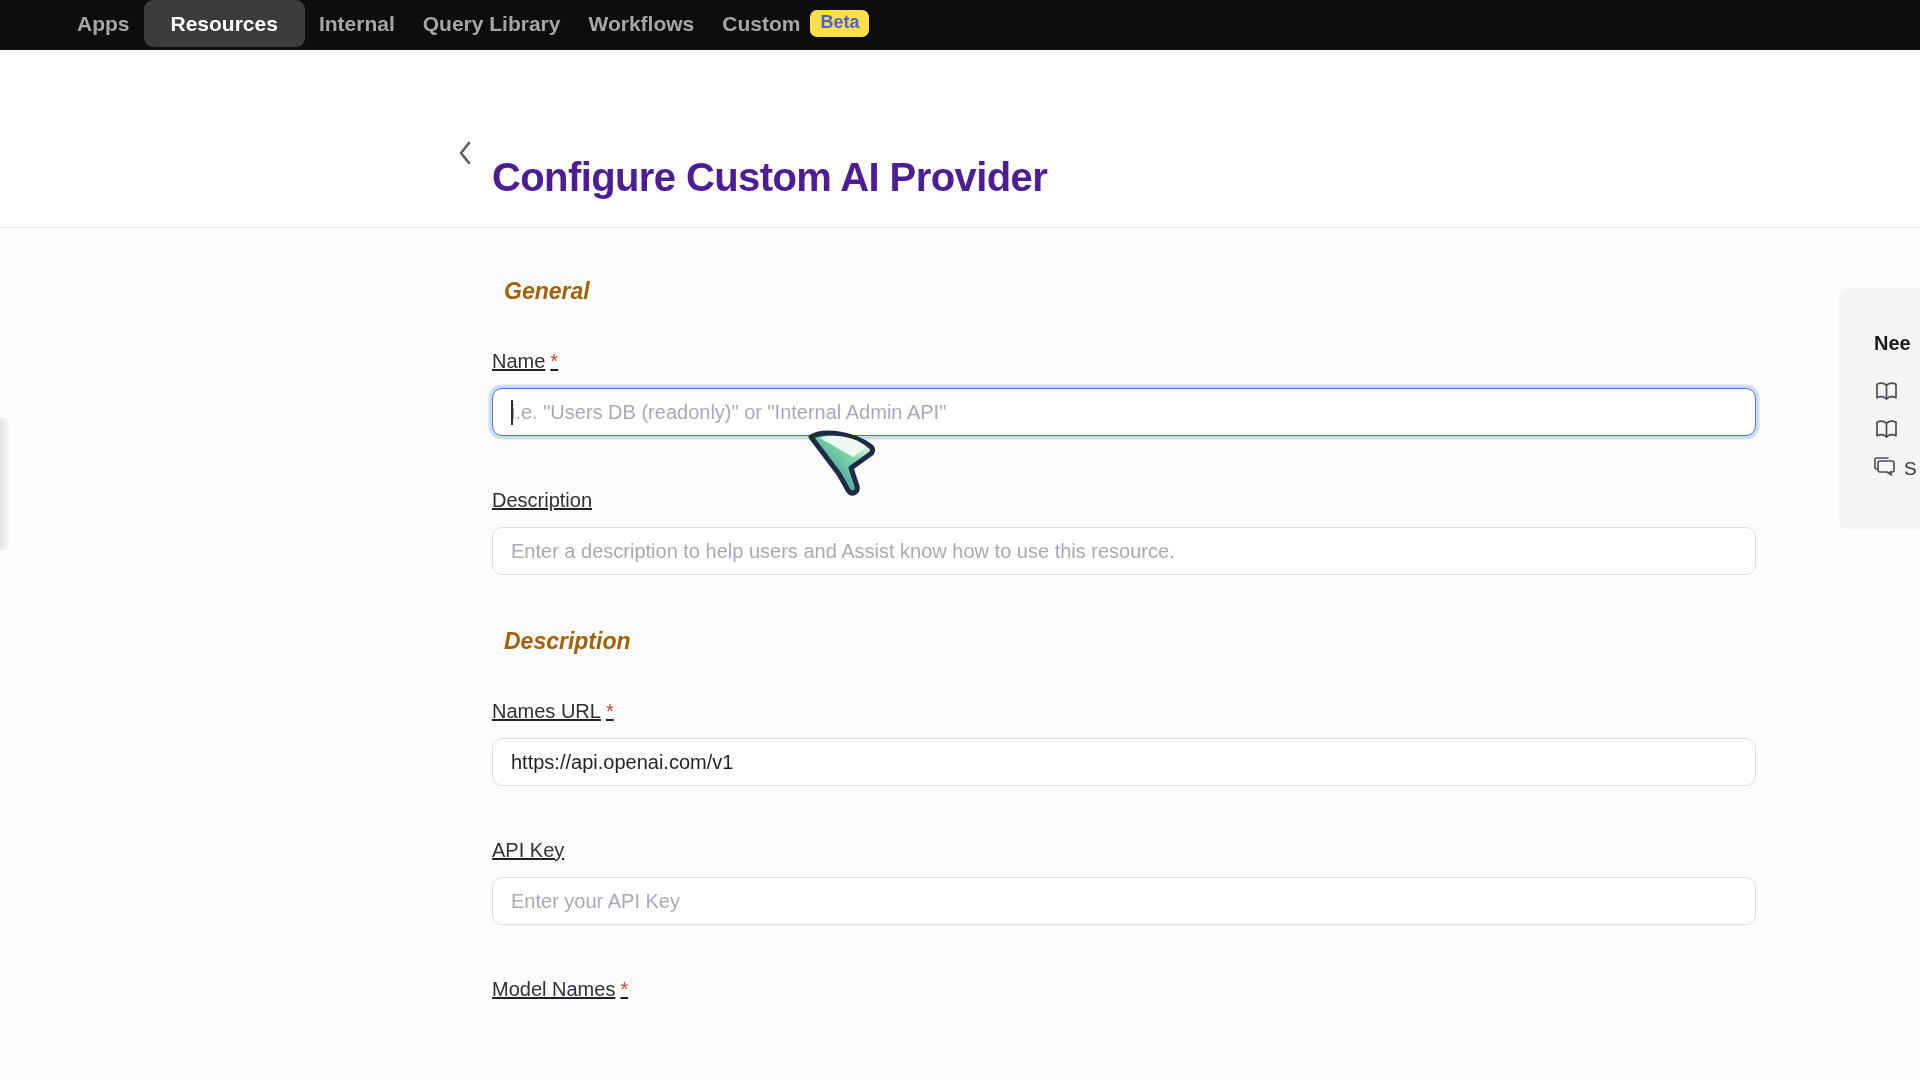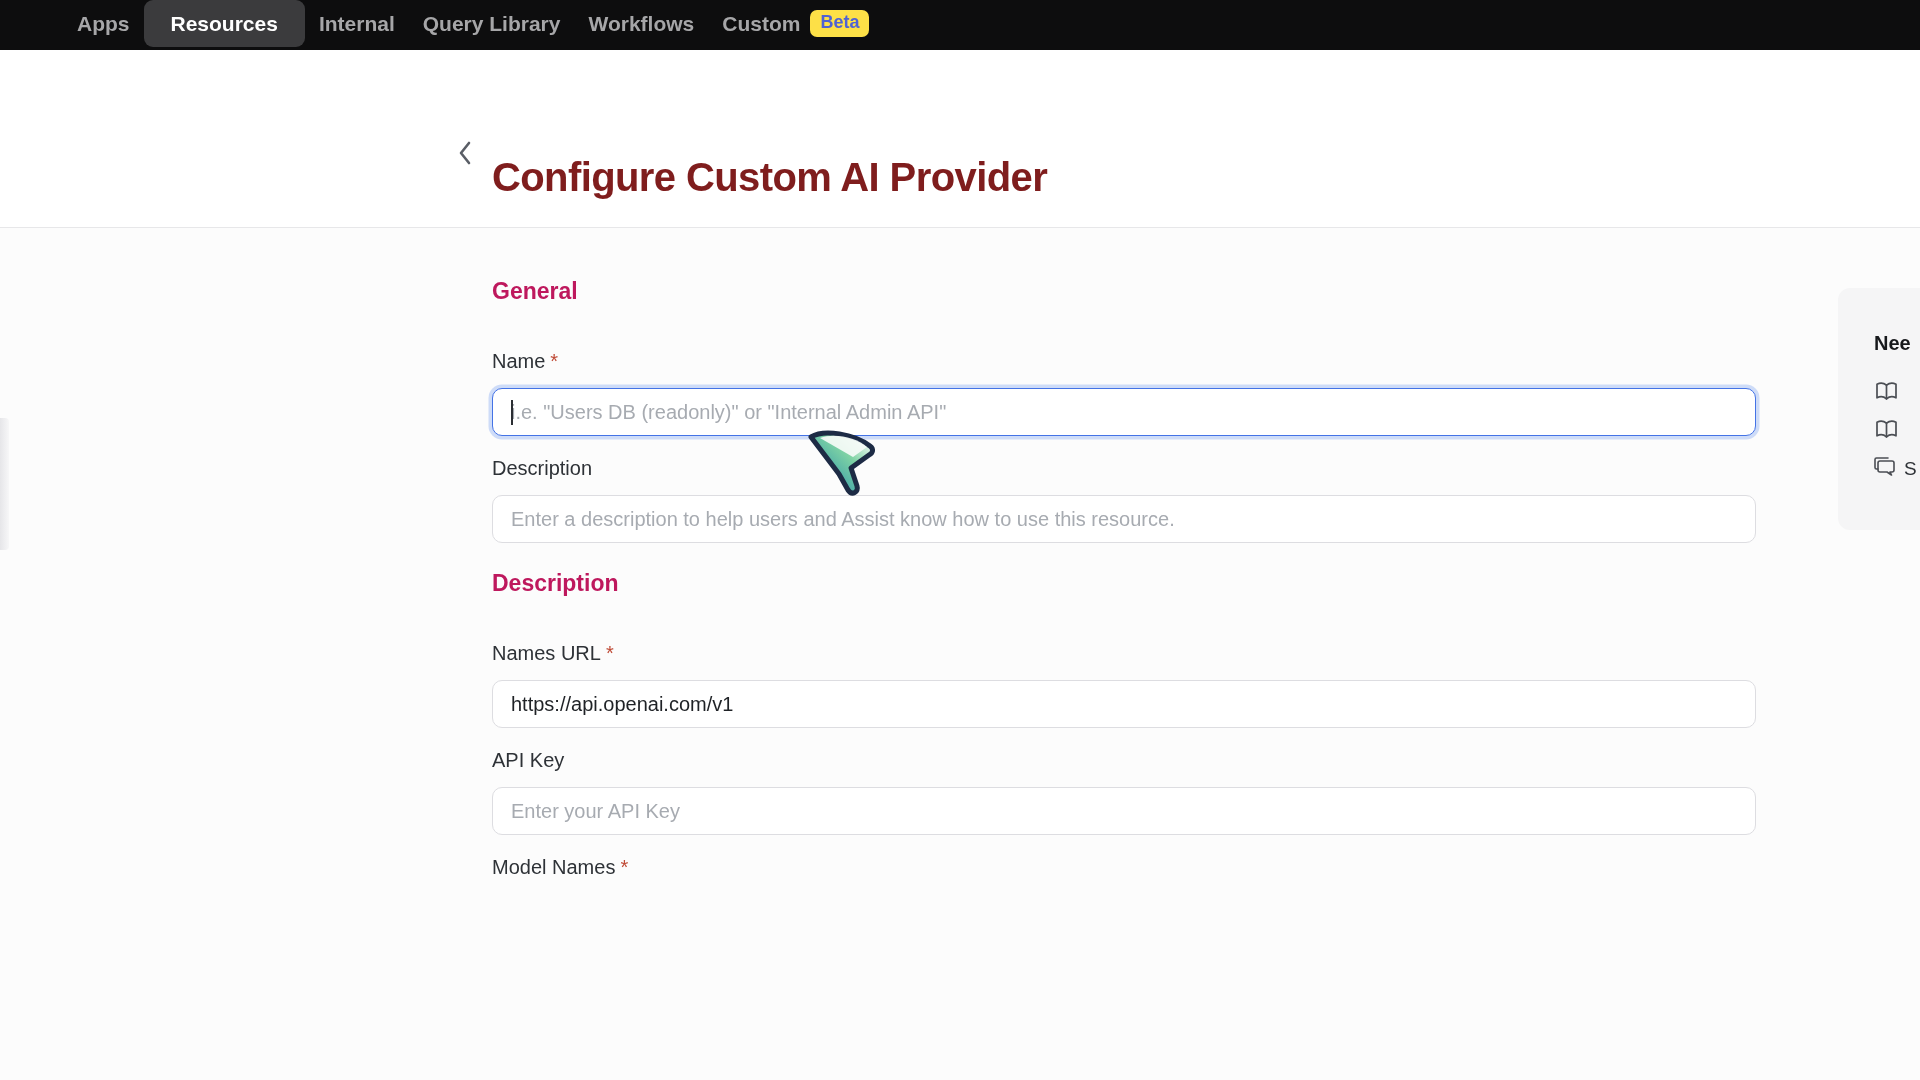--- a/index.html
+++ b/index.html
@@ -33,31 +33,31 @@
     position: relative; height: 178px; background: #ffffff;
     border-bottom: 1px solid #e7e7e9;
   }
   .back-button {
     position: absolute; left: 448px; top: 88px;
     width: 34px; height: 34px; display: flex; align-items: center; justify-content: center;
     cursor: pointer; border-radius: 6px;
   }
   .page-title {
     position: absolute; left: 492px; top: 78px;
-    font-size: 40px; font-weight: 700; color: #7f1d1d; letter-spacing: -0.6px;
+    font-size: 40px; font-weight: 700; color: #4c1d95; letter-spacing: -0.6px;
   }
 
   
   .content { position: relative; padding: 49px 0 0 492px; }
   .section-heading {
-    font-size: 23px; font-weight: 700; color: #be185d;
-    margin: 0 0 44px 0; line-height: 28px;
+    font-size: 23px; font-weight: 700; color: #a16207;
+    margin: 0 0 44px 12px; line-height: 28px; font-style: italic;
   }
   .section-heading.credentials { margin-top: 26px; }
-  .field { width: 1264px; margin-bottom: 20px; }
+  .field { width: 1264px; margin-bottom: 52px; text-decoration: underline; }
   .field-label {
     display: block; font-size: 20px; line-height: 24px;
     color: #2e3237; margin-bottom: 15px;
   }
   .required-asterisk { color: #bf4a36; margin-left: 5px; font-size: 20px; }
   .text-input, .select-input {
     width: 100%; height: 48px; background: #fff;
     border: 1px solid #dddde1; border-radius: 10px;
     font-family: "Liberation Sans", sans-serif;
     font-size: 20px; color: #1f2226; padding: 0 18px; outline: none;

